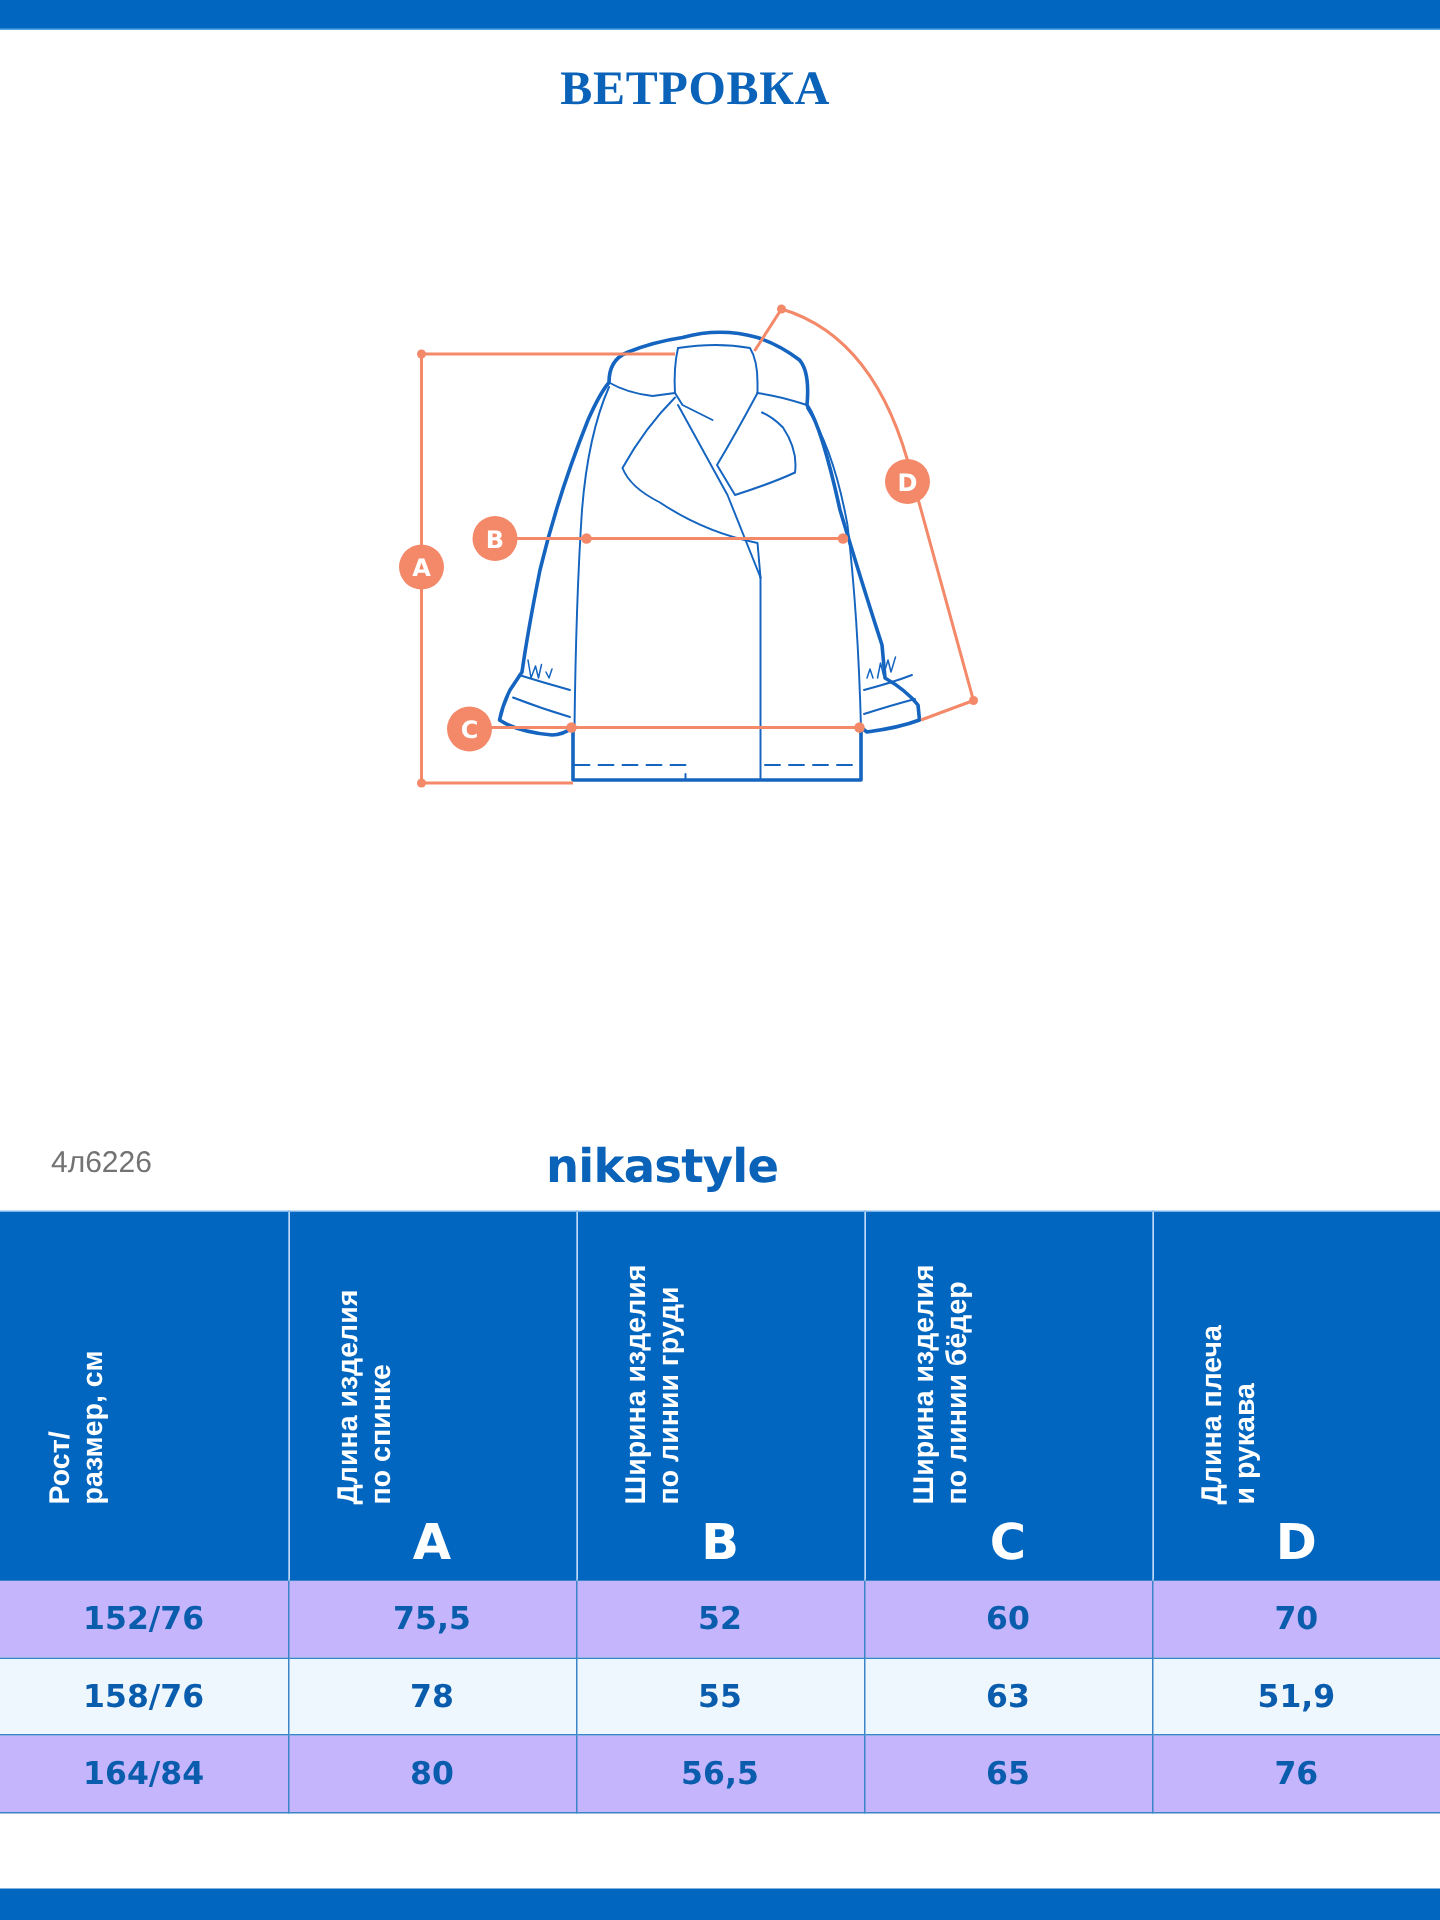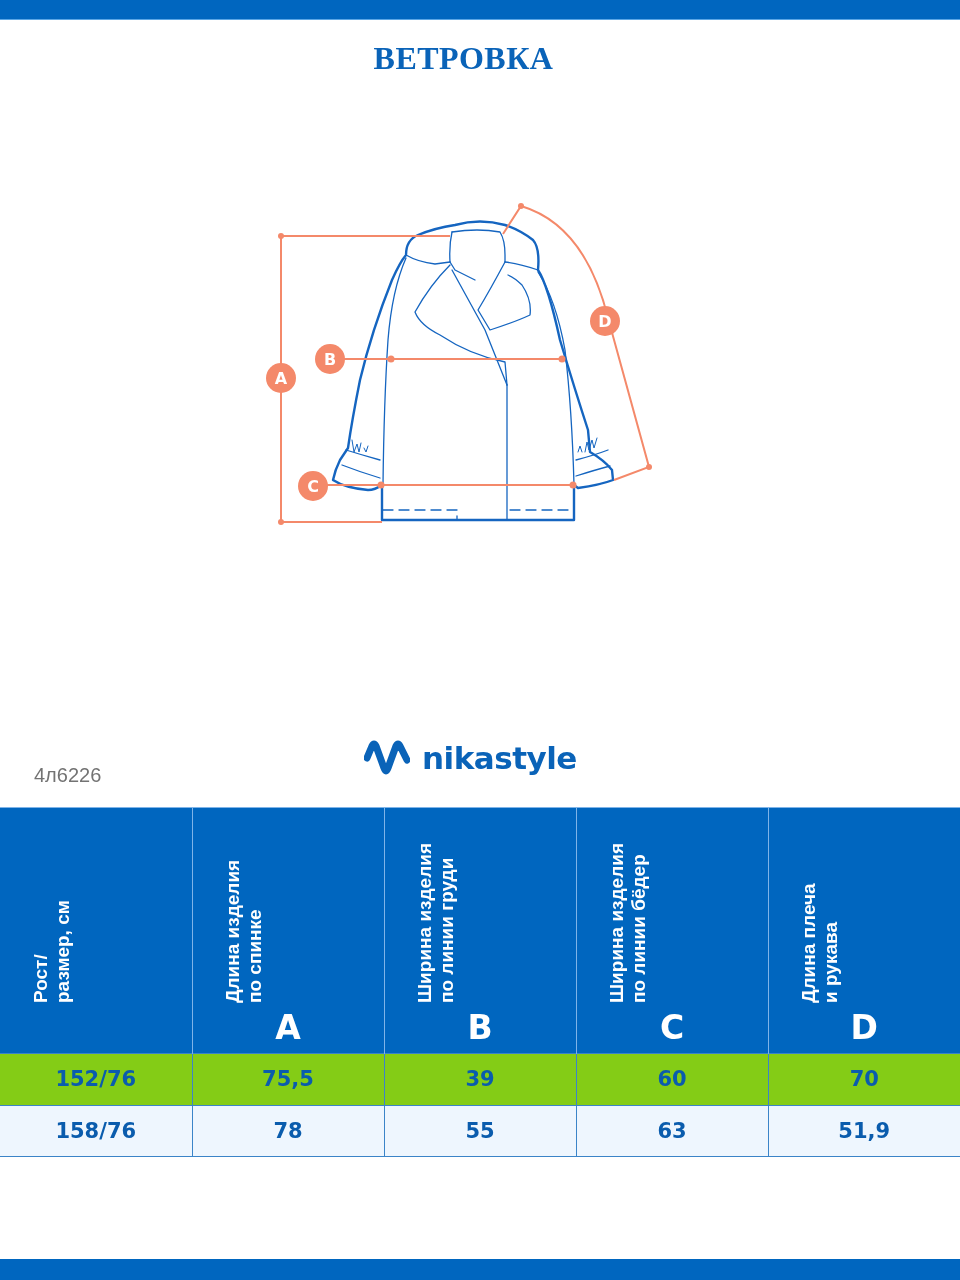--- a/index.html
+++ b/index.html
@@ -5,37 +5,37 @@
   * { box-sizing: border-box; margin: 0; padding: 0; }
   html, body { width: 960px; height: 1280px; background: #ffffff; overflow: hidden; }
   body { position: relative; font-family: "Liberation Sans", "DejaVu Sans", sans-serif; }
 
   .top-bar { position: absolute; left: 0; top: 0; width: 960px; height: 20px; background: #0066BF; border-bottom: 1px solid #5aa6e6; }
   .page-title { position: absolute; left: 0; top: 40px; width: 871px; text-align: center; font-family: Liberation Serif, serif; font-weight: bold; font-size: 32px; color: #0a63b8; letter-spacing: 0.5px; margin-left: 28px; }
 
   .diagram { position: absolute; left: 250px; top: 190px; width: 440px; height: 350px; }
 
   .sku { position: absolute; left: 34px; top: 764px; font-family: "Liberation Sans", sans-serif; font-size: 20px; color: #737373; }
-  .brand { position: absolute; left: 364px; top: 736px; height: 44px; display: flex; align-items: center; gap: 12px; }
+  .brand { position: absolute; left: 364px; top: 736px; height: 44px; display: flex; align-items: center; gap: 24px; flex-direction: column; }
   .brand-name { font-family: "DejaVu Sans", sans-serif; font-size: 31px; color: #0a63b8; font-weight: bold; letter-spacing: -0.5px; }
 
   .size-table { position: absolute; left: 0; top: 807px; width: 960px; border-collapse: collapse; table-layout: fixed; }
   .size-table th { background: #0066BF; color: #fff; height: 246px; border-left: 1px solid #7fb4e8; border-right: 1px solid #7fb4e8; border-top: 1px solid #7fb4e8; vertical-align: bottom; position: relative; padding: 0; }
   .size-table th:first-child { border-left: none; }
   .size-table th:last-child { border-right: none; }
   .vhead { position: absolute; left: 50%; bottom: 148px; width: 0; height: 0; }
   .vhead-inner { position: absolute; left: 0; bottom: 0; transform: rotate(-90deg); transform-origin: left bottom; white-space: nowrap; font-family: "Liberation Sans", sans-serif; font-weight: bold; font-size: 19px; line-height: 22px; color: #fff; text-align: left; }
   .vhead-inner span { display: block; }
   .col-letter { position: absolute; left: 0; right: 0; bottom: 6px; text-align: center; font-family: "DejaVu Sans", sans-serif; font-weight: bold; font-size: 33px; color: #fff; }
 
   .size-table td { height: 51.5px; text-align: center; font-family: "DejaVu Sans", sans-serif; font-weight: bold; font-size: 21px; color: #0a5cad; border: 1px solid #3b84c8; }
   .size-table td:first-child { border-left: none; }
   .size-table td:last-child { border-right: none; margin-left: 44px; }
   .size-table tr.alt td { background: #eef6fe; text-align: center; }
-  .size-table tr.norm td { background: #84cc16; }
+  .size-table tr.norm td { background: #c4b5fd; }
 
   .bottom-bar { position: absolute; left: 0; top: 1259px; width: 960px; height: 21px; background: #0066BF; }
 </style>
 </head>
 <body>
 
 <div class="top-bar"></div>
 
 <h1 class="page-title">ВЕТРОВКА</h1>
 
@@ -177,27 +177,34 @@
             </div>
           </div>
         <div class="col-letter">D</div>
       </th>
     </tr>
   </thead>
   <tbody>
     <tr class="norm">
       <td>152/76</td>
       <td>75,5</td>
-      <td>39</td>
+      <td>52</td>
       <td>60</td>
       <td>70</td>
     </tr>
     <tr class="alt">
       <td>158/76</td>
       <td>78</td>
       <td>55</td>
       <td>63</td>
       <td>51,9</td>
     </tr>
+    <tr class="norm">
+      <td>164/84</td>
+      <td>80</td>
+      <td>56,5</td>
+      <td>65</td>
+      <td>76</td>
+    </tr>
   </tbody>
 </table>
 
 <div class="bottom-bar"></div>
 
 </body></html>

